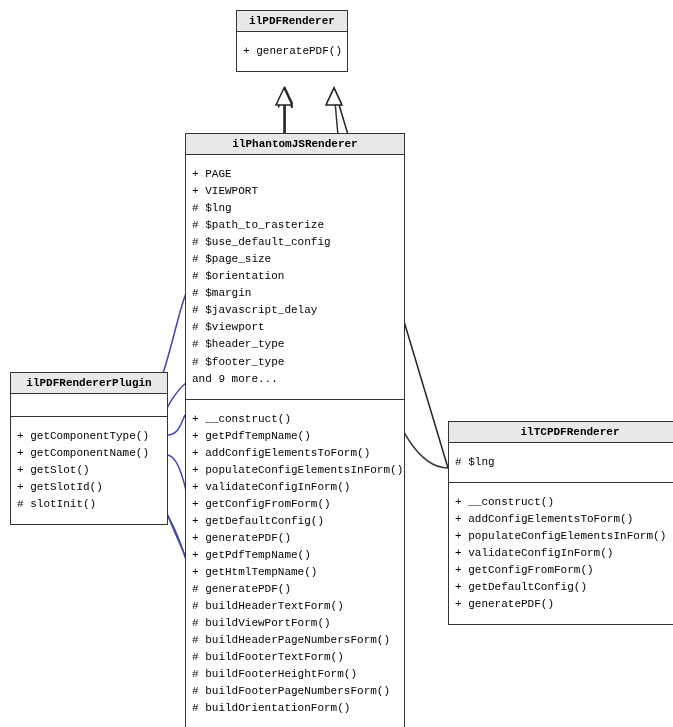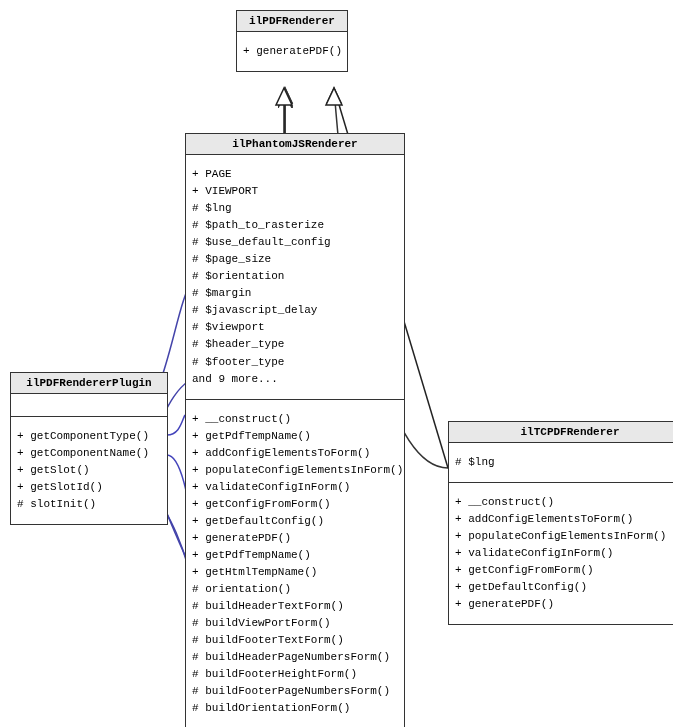--- a/index.html
+++ b/index.html
@@ -145,25 +145,25 @@
       <p>+ __construct()</p>
       <p>+ getPdfTempName()</p>
       <p>+ addConfigElementsToForm()</p>
       <p>+ populateConfigElementsInForm()</p>
       <p>+ validateConfigInForm()</p>
       <p>+ getConfigFromForm()</p>
       <p>+ getDefaultConfig()</p>
       <p>+ generatePDF()</p>
       <p>+ getPdfTempName()</p>
       <p>+ getHtmlTempName()</p>
-      <p># orientation()</p>
+      <p># generatePDF()</p>
       <p># buildHeaderTextForm()</p>
       <p># buildViewPortForm()</p>
+      <p># buildHeaderPageNumbersForm()</p>
       <p># buildFooterTextForm()</p>
-      <p># buildHeaderPageNumbersForm()</p>
       <p># buildFooterHeightForm()</p>
       <p># buildFooterPageNumbersForm()</p>
       <p># buildOrientationForm()</p>
 
     </div>
   </div>
 
   <div class="uml-box" style="left:10px; top:372px; width:158px;">
     <div class="uml-box-header">ilPDFRendererPlugin</div>
     <div class="uml-box-section" style="min-height:16px;">

